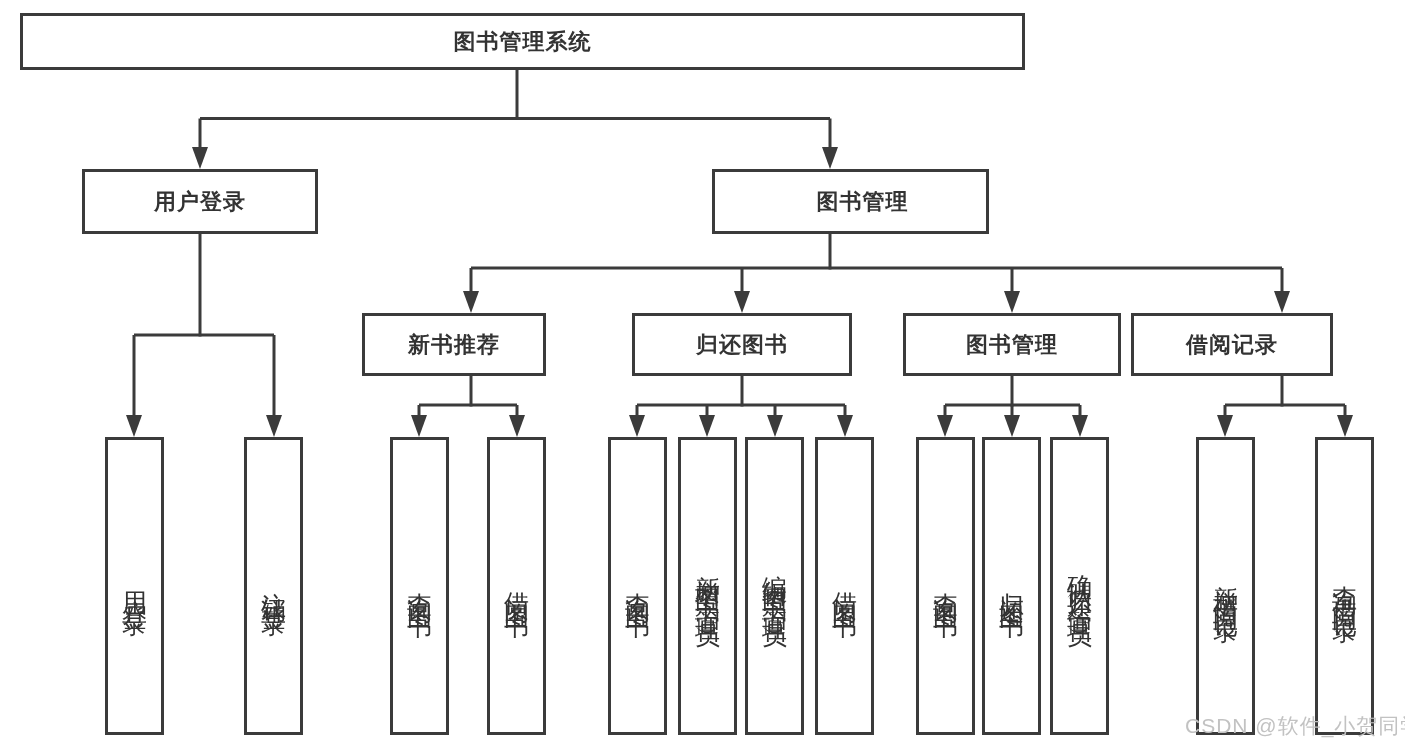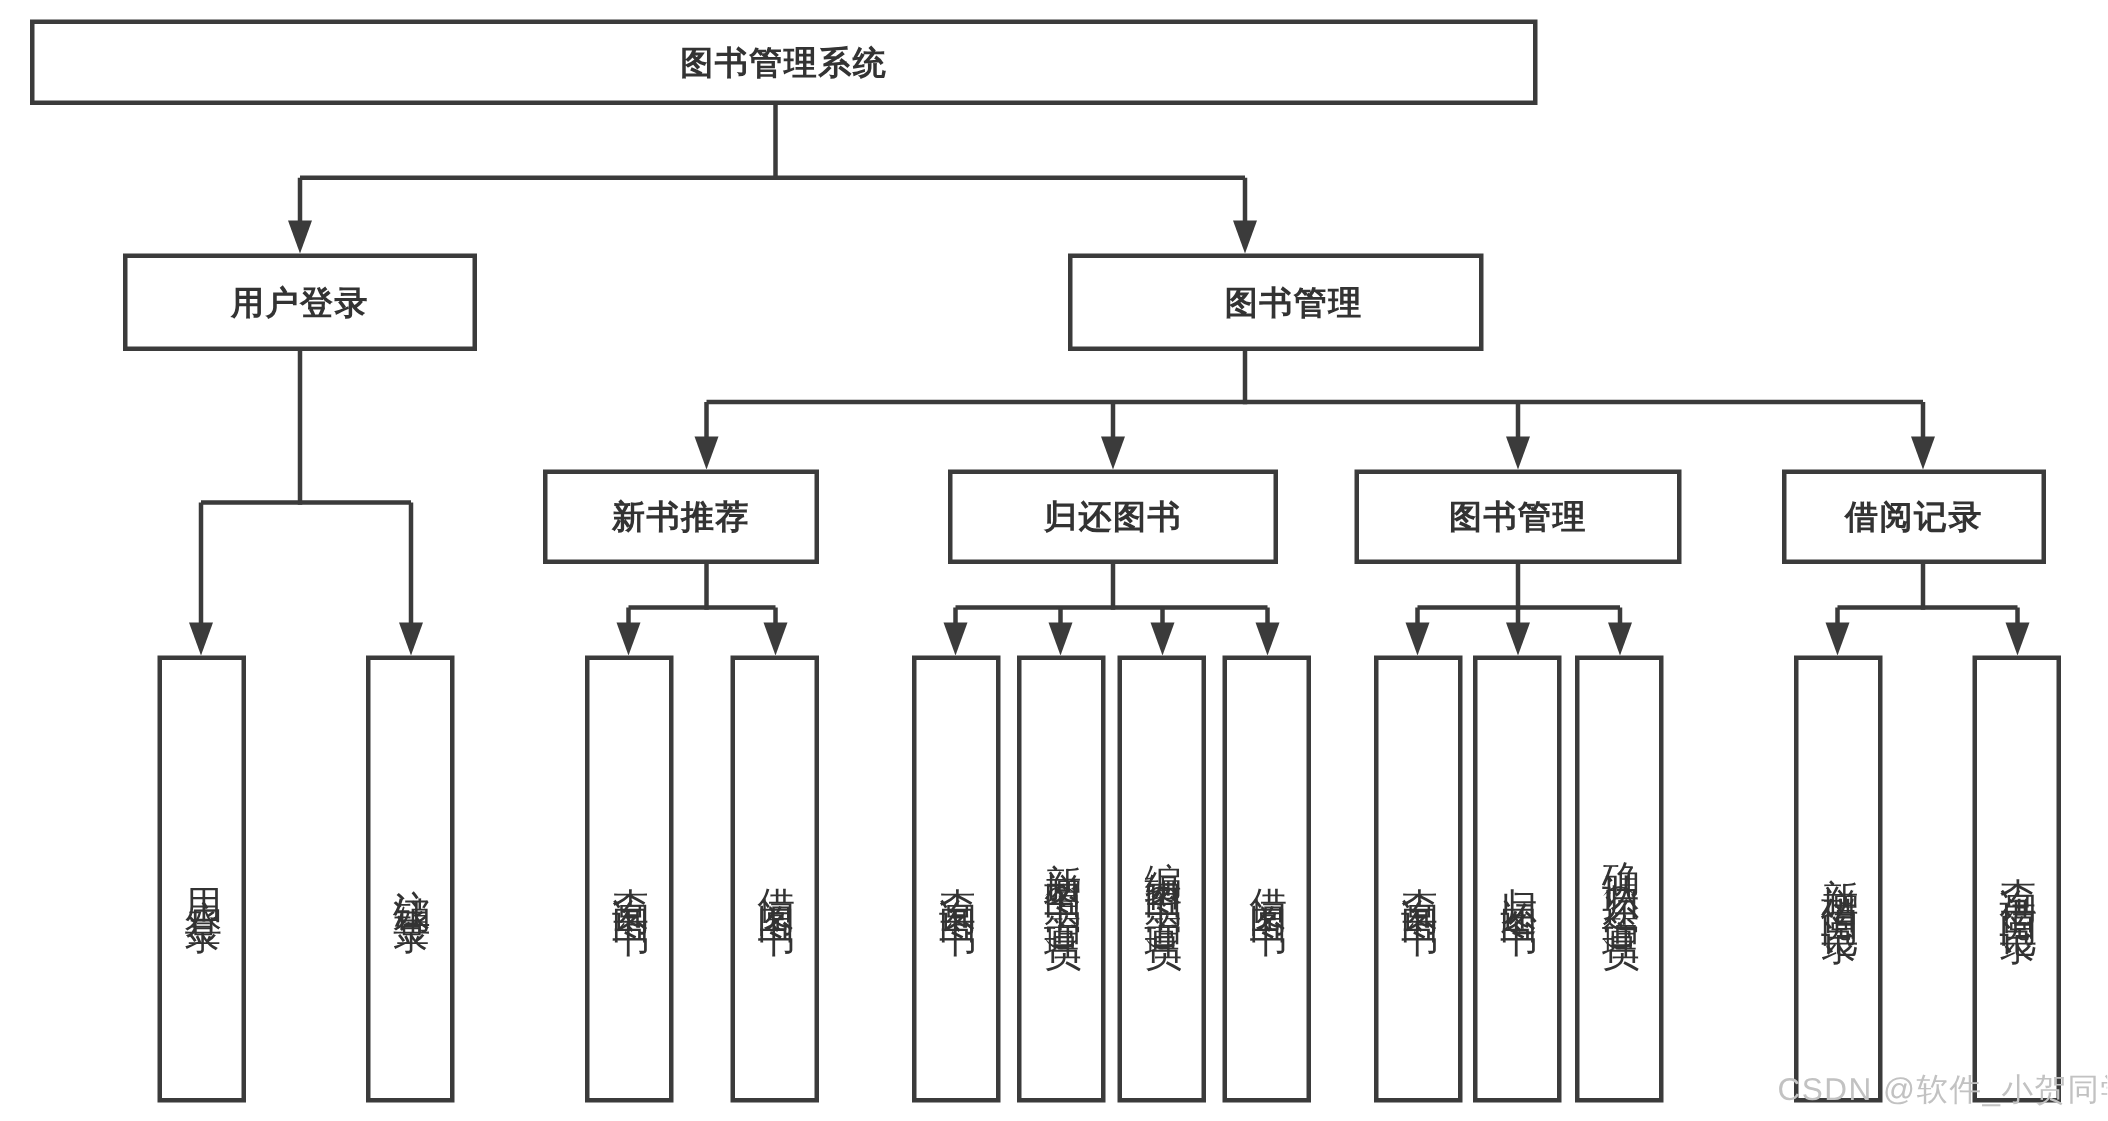--- a/index.html
+++ b/index.html
@@ -105,21 +105,21 @@
   </svg>
 
   <div class="hbox" style="left:20px;top:13px;width:1005px;height:57px;">图书管理系统</div>
 
   <div class="hbox" style="left:82px;top:169px;width:236px;height:65px;">用户登录</div>
   <div class="hbox" style="left:712px;top:169px;width:277px;height:65px;padding-left:24px;">图书管理</div>
 
   <div class="hbox" style="left:362px;top:313px;width:184px;height:63px;">新书推荐</div>
   <div class="hbox" style="left:632px;top:313px;width:220px;height:63px;">归还图书</div>
   <div class="hbox" style="left:903px;top:313px;width:218px;height:63px;">图书管理</div>
-  <div class="hbox" style="left:1188px;top:313px;width:176px;height:63px;">借阅记录</div>
+  <div class="hbox" style="left:1131px;top:313px;width:202px;height:63px;">借阅记录</div>
 
   <div class="vbox" style="left:105px;top:437px;width:59px;height:298px;">
     <span class="vtext">用户登录</span>
   </div>
   <div class="vbox" style="left:244px;top:437px;width:59px;height:298px;">
     <span class="vtext">注销登录</span>
   </div>
 
   <div class="vbox" style="left:390px;top:437px;width:59px;height:298px;">
     <span class="vtext">查询图书</span>

